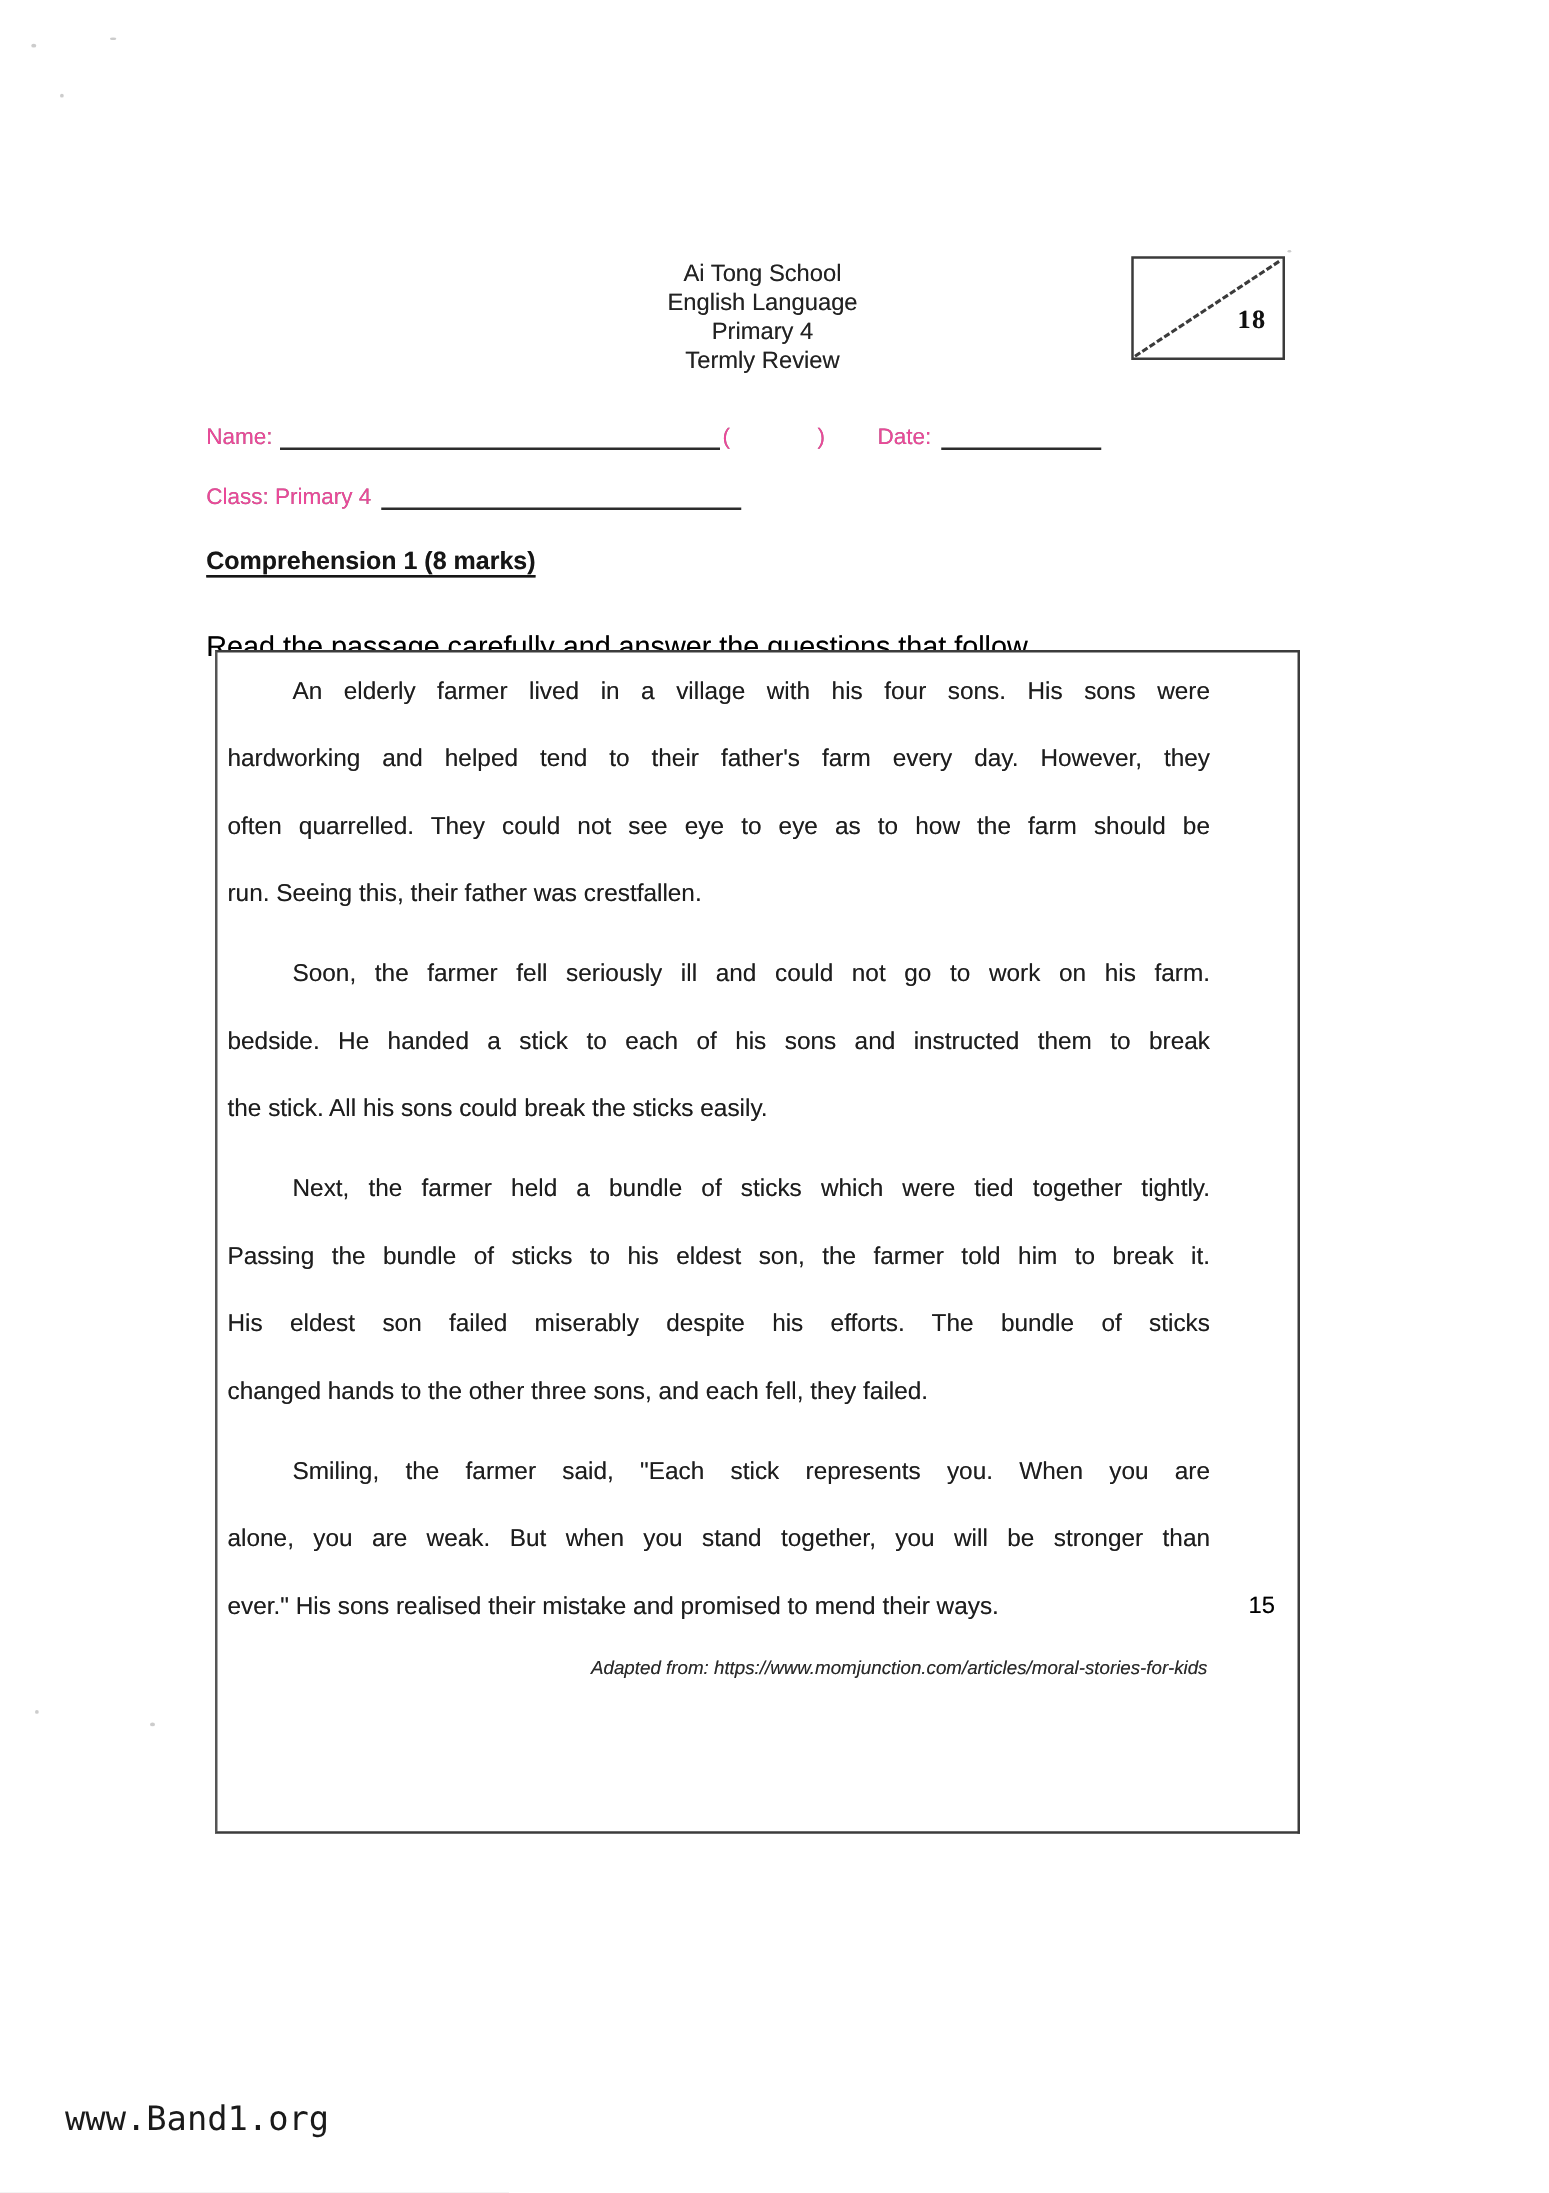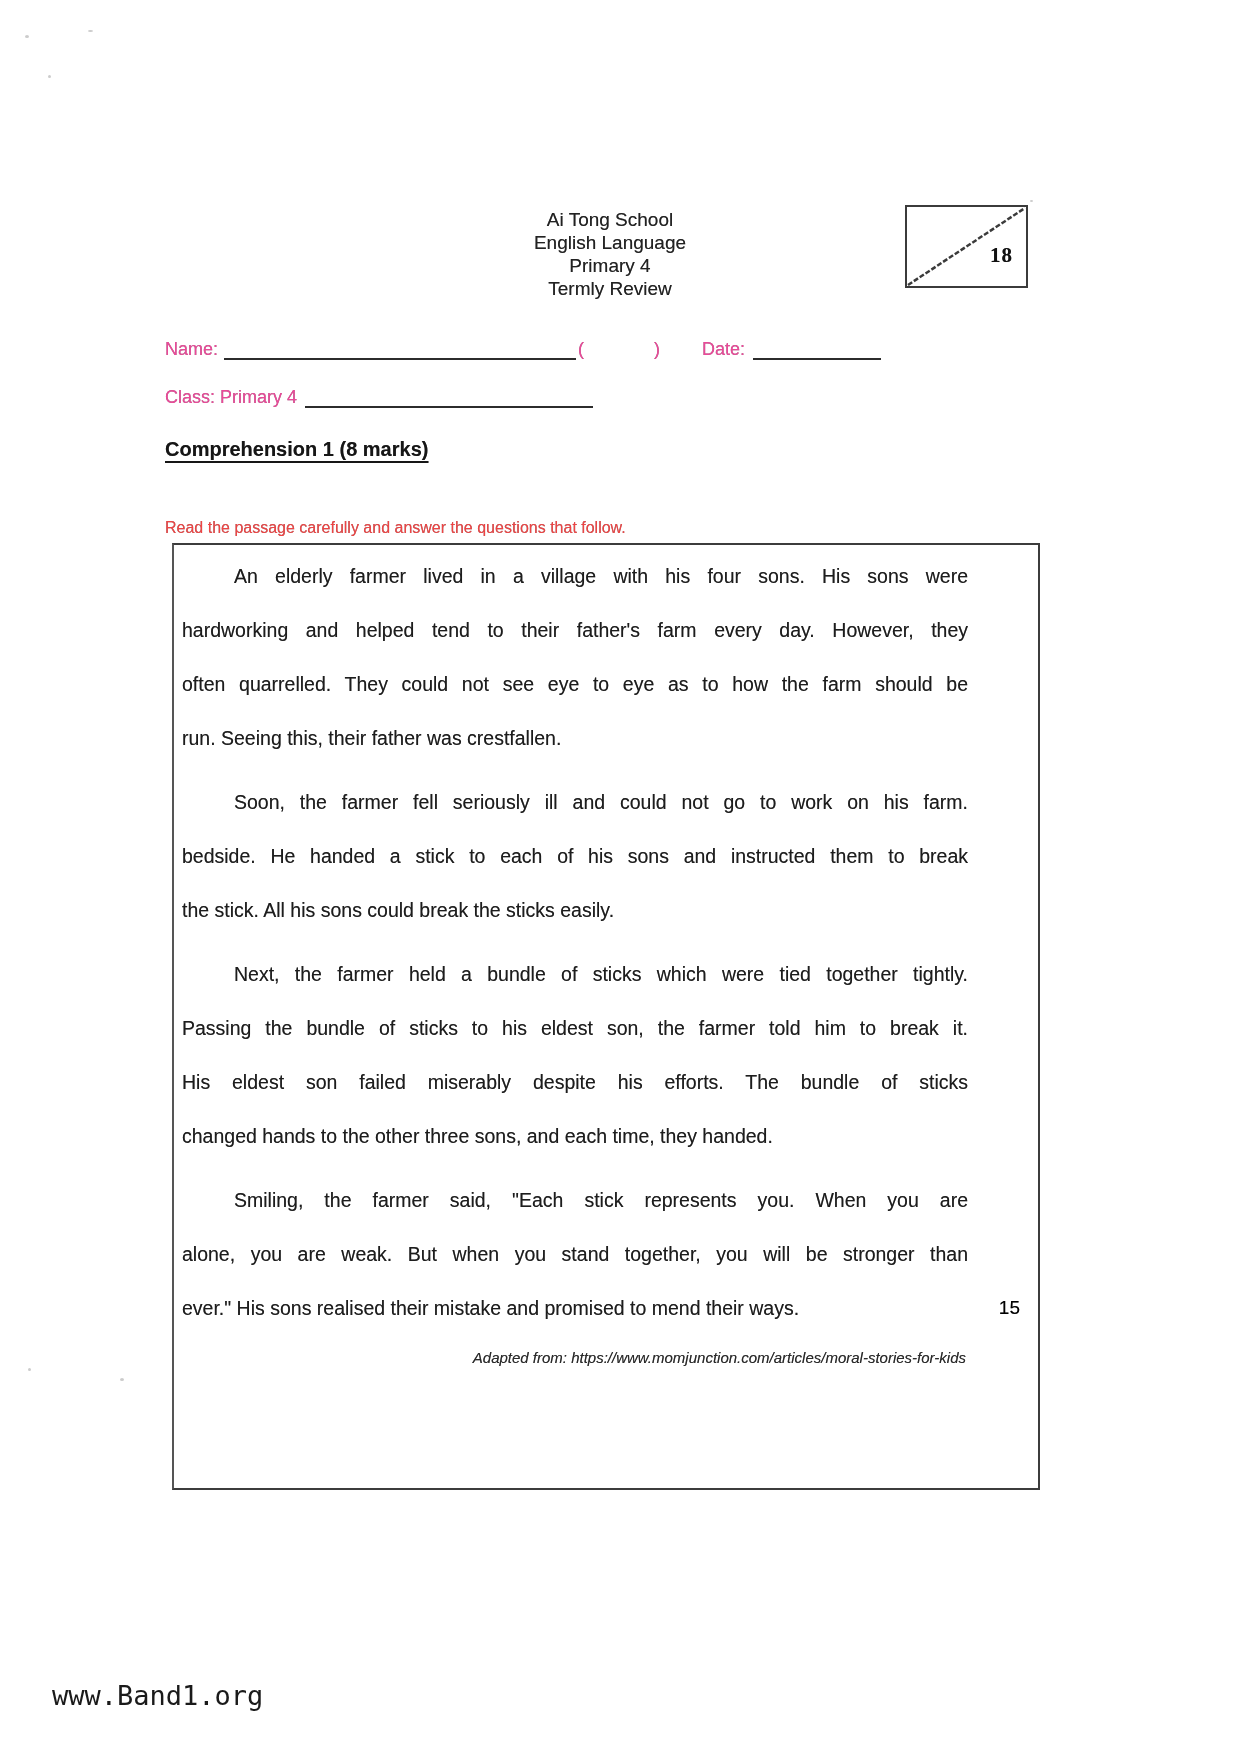--- a/index.html
+++ b/index.html
@@ -37,24 +37,24 @@
   .blank-class{width:288px;margin-left:8px;}
   .paren{margin:0 2px;}
   .paren-gap{display:inline-block;width:66px;}
   .date-label{margin-left:40px;}
   
   .section-heading{
     position:absolute;left:165px;top:438px;
     font-size:20px;font-weight:bold;color:#161616;
     text-decoration:underline;text-underline-offset:5px;text-decoration-thickness:2px;
   }
-  .instruction{position:absolute;left:165px;top:519px;font-size:16px;color:#ef4444;}
+  .instruction{position:absolute;left:165px;top:504px;font-size:23px;color:#000000;}
   
   .passage-box{
-    position:absolute;left:172px;top:543px;width:868px;height:947px;
+    position:absolute;left:172px;top:520px;width:868px;height:947px;
     border:2px solid #3c3c3c;border-left:2px solid #555;
     box-sizing:border-box;
     padding:4px 70px 0 8px;
     background:#fff;
   }
   .pline{
     position:relative;
     font-size:19.5px;color:#1d1d1d;
     line-height:54px;height:54px;
     white-space:nowrap;
@@ -131,21 +131,21 @@
     </div>
     <div class="pline fill">bedside. He handed a stick to each of his sons and instructed them to break</div>
     <div class="pline">the stick. All his sons could break the sticks easily.</div>
 
     <div class="pline para-first para-gap fill">Next, the farmer held a bundle of sticks which were tied together tightly.</div>
     <div class="pline fill">
       <span>Passing the bundle of sticks to his eldest son, the farmer told him to break it.</span>
       
     </div>
     <div class="pline fill">His eldest son failed miserably despite his efforts. The bundle of sticks</div>
-    <div class="pline">changed hands to the other three sons, and each time, they handed.</div>
+    <div class="pline">changed hands to the other three sons, and each fell, they failed.</div>
 
     <div class="pline para-first para-gap fill">Smiling, the farmer said, "Each stick represents you. When you are</div>
     <div class="pline fill">alone, you are weak. But when you stand together, you will be stronger than</div>
     <div class="pline">
       <span>ever." His sons realised their mistake and promised to mend their ways.</span>
       <span class="line-marker">15</span>
     </div>
 
     <div class="attribution">Adapted from: https://www.momjunction.com/articles/moral-stories-for-kids</div>
   </div>

